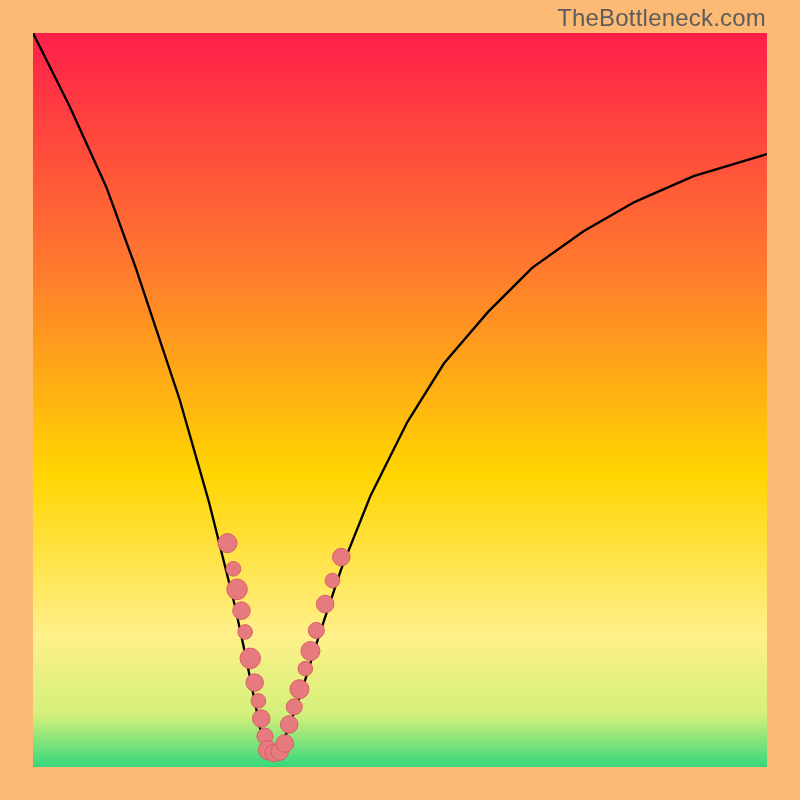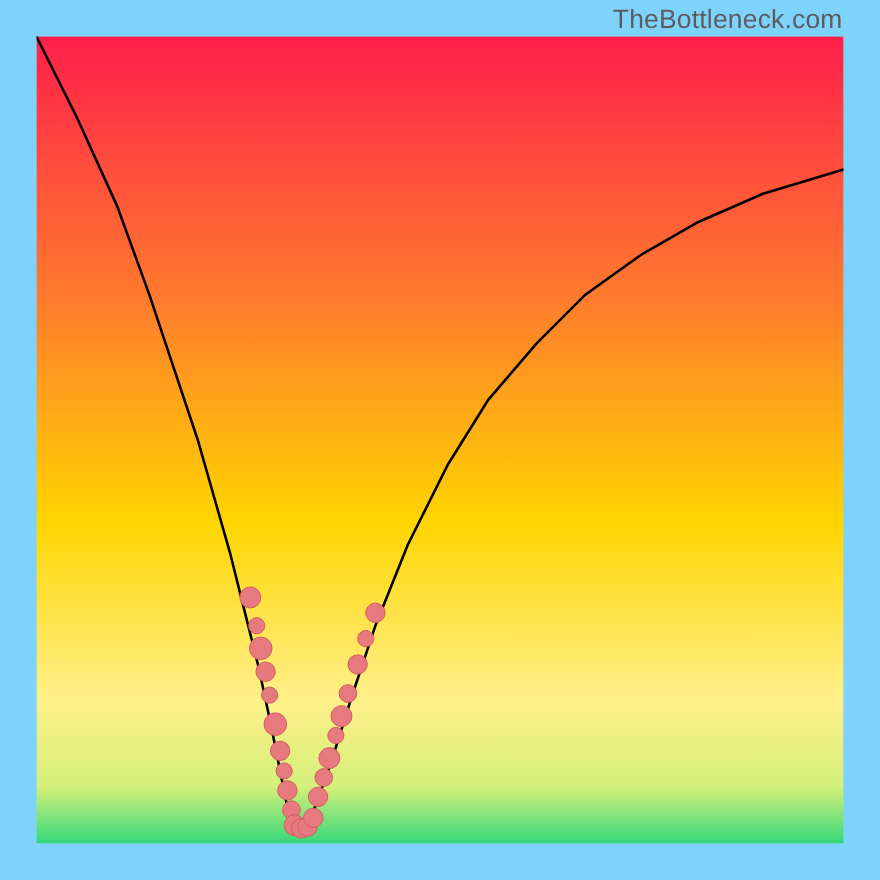--- a/index.html
+++ b/index.html
@@ -7,21 +7,21 @@
     padding: 0;
     width: 800px;
     height: 800px;
     overflow: hidden;
     background: #000;
     font-family: Arial, Helvetica, sans-serif;
   }
   .frame {
     position: absolute;
     inset: 0;
-    background: #7dd3fc;
+    background: #fdba74;
   }
   .plot {
     position: absolute;
     left: 33px;
     top: 33px;
     width: 734px;
     height: 734px;
     overflow: hidden;
   }
   .gradient-bg {

